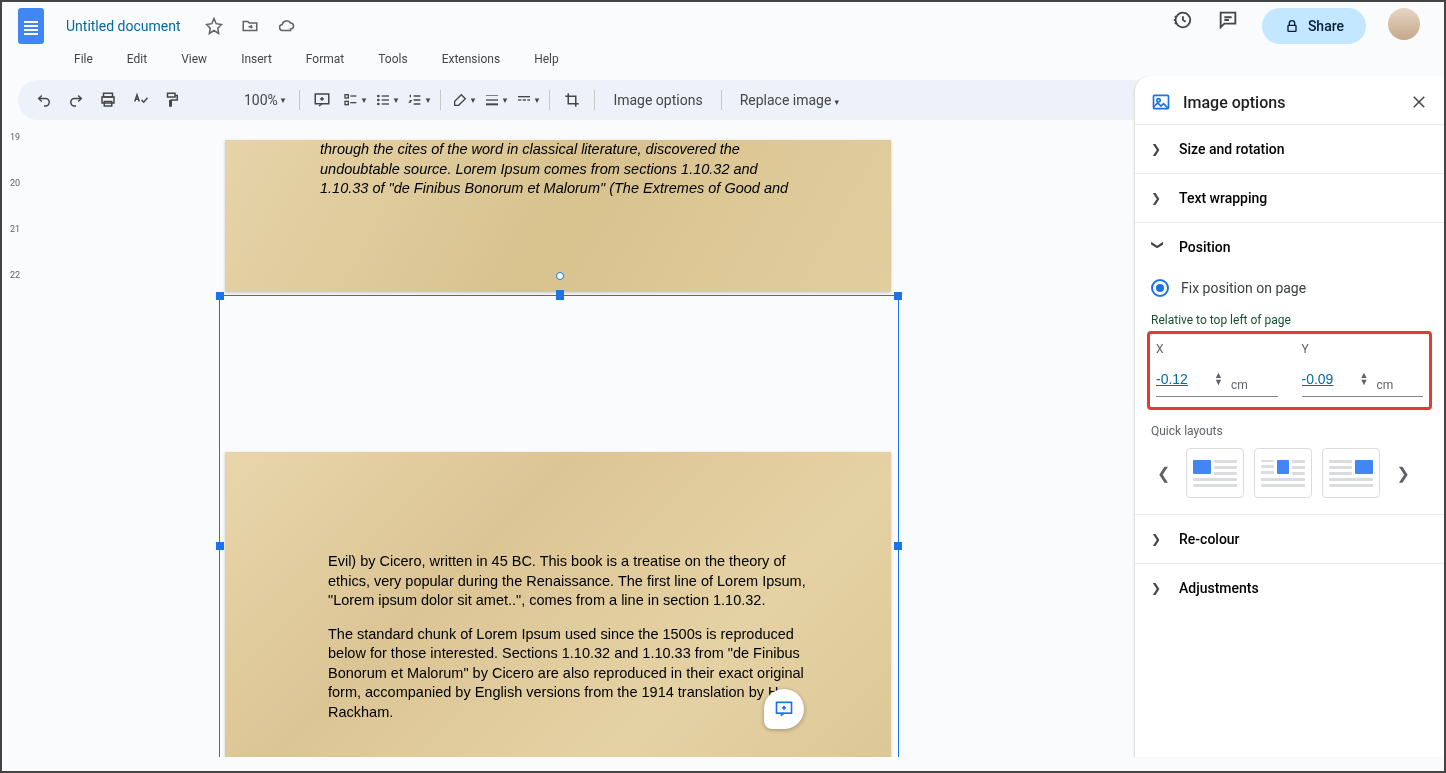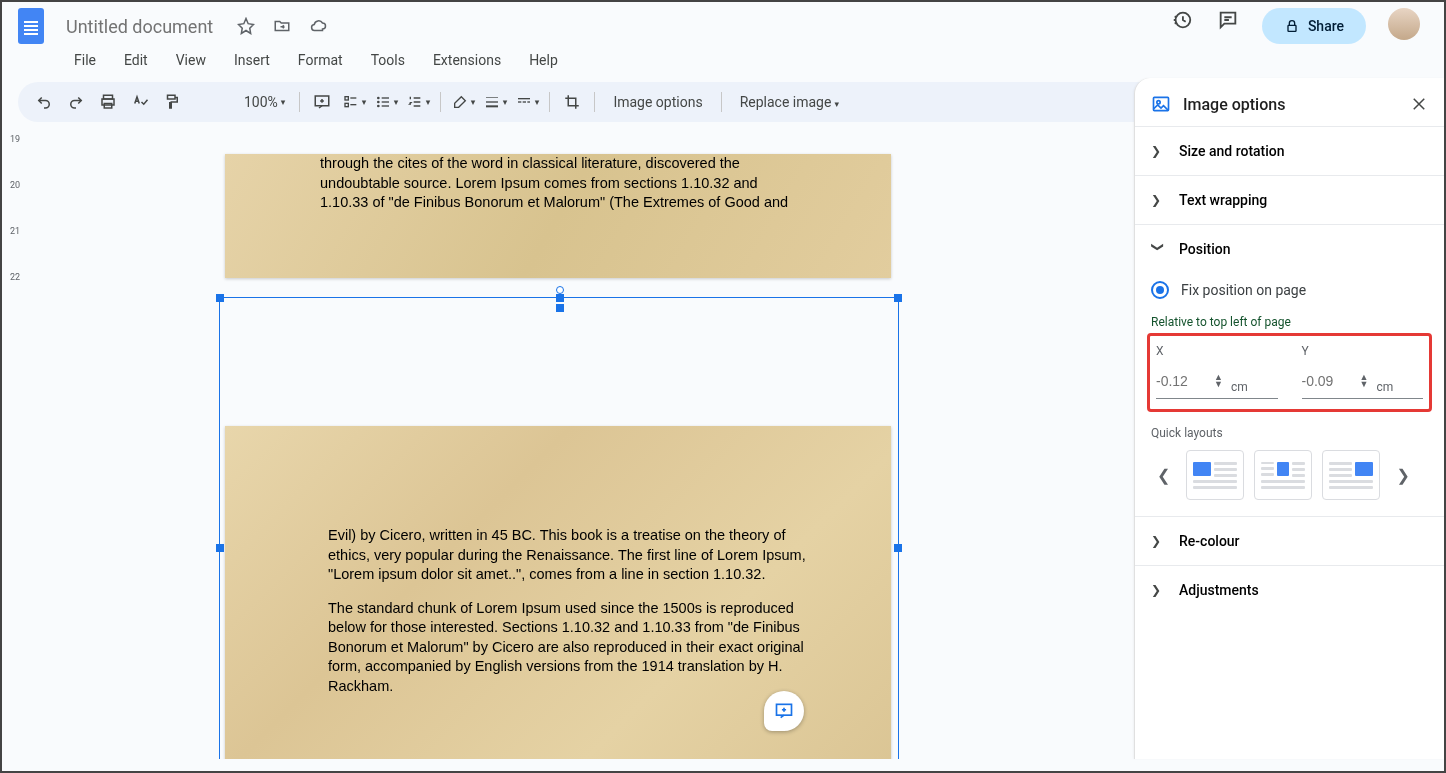--- a/index.html
+++ b/index.html
@@ -1,27 +1,27 @@
 <!DOCTYPE html>
 <html><head>
 <meta charset="utf-8">
 <style>
 * { margin: 0; padding: 0; box-sizing: border-box; }
 body { font-family: 'Google Sans', Roboto, Arial, sans-serif; background: #f9fbfd; width: 1446px; height: 773px; overflow: hidden; border: 2px solid #444; position: relative; }
 .titlebar { display: flex; align-items: center; padding: 8px 16px 0 16px; height: 40px; }
 .docs-logo { width: 26px; height: 36px; background: #4285f4; border-radius: 3px; position: relative; margin-right: 16px; display:flex; align-items:center; justify-content:center; }
 .docs-logo::after { content:''; width: 14px; height: 2px; background:#fff; box-shadow: 0 4px 0 #fff, 0 8px 0 #fff, 0 -4px 0 #fff; }
-.doc-title { font-size: 18px; color: #737373; padding: 2px 6px; }
+.doc-title { font-size: 14px; color: #0369a1; padding: 2px 6px; }
 .title-icons { display: flex; gap: 18px; margin-left: 18px; color: #5f6368; }
 .title-icons span { cursor: pointer; }
 .header-right { margin-left: auto; display: flex; align-items: flex-start; gap: 22px; padding-right: 8px; }
 .header-icon { width: 24px; height: 24px; display:flex; align-items:center; justify-content:center; color:#444746; cursor:pointer; }
 .share-btn { background: #c2e7ff; border-radius: 40px; padding: 10px 22px; display: flex; align-items: center; gap: 8px; font-size: 14px; font-weight: 500; color: #001d35; cursor:pointer; }
 .avatar { width: 32px; height: 32px; border-radius: 50%; background: linear-gradient(#e8d5c4, #c4a88a); }
-.menubar { display: flex; gap: 12px; padding: 6px 0 10px 64px; font-size: 14px; color: #444746; }
+.menubar { display: flex; gap: 18px; padding: 6px 0 10px 64px; font-size: 12px; color: #444746; }
 .menubar span { padding: 4px 8px; cursor:pointer; border-radius:4px; }
 .toolbar { margin: 0 16px; background: #edf2fa; border-radius: 24px; height: 40px; display: flex; align-items: center; padding: 0 12px; gap: 4px; }
 .tb-btn { min-width: 28px; height: 28px; display:flex; align-items:center; justify-content:center; color:#444746; cursor:pointer; border-radius:4px; font-size:14px; }
 .tb-sep { width:1px; height:20px; background:#c7c7c7; margin:0 4px; }
 .tb-dd::after { content:'▾'; font-size:9px; margin-left:3px; color:#444746; }
 .tb-text { padding: 0 10px; font-size:14px; color:#444746; cursor:pointer; }
 .editing-btn { display:flex; align-items:center; gap:8px; margin-left:auto; padding:0 10px; }
 .content-wrap { display:flex; height: calc(100% - 132px); }
 .ruler-v { width: 28px; background:#f9fbfd; border-right:1px solid transparent; position:relative; font-size:10px; color:#5f6368; }
 .editor-area { flex:1; position:relative; overflow:hidden; background:#f9fbfd; }
@@ -41,21 +41,21 @@
 .sp-body { padding: 0 16px 16px 16px; }
 .radio-row { display:flex; align-items:center; gap:12px; padding:8px 0; font-size:14px; color:#3c4043; cursor:pointer; }
 .radio { width:18px; height:18px; border:2px solid #5f6368; border-radius:50%; position:relative; }
 .radio.checked { border-color:#1a73e8; }
 .radio.checked::after { content:''; position:absolute; inset:3px; border-radius:50%; background:#1a73e8; }
 .sub-label { font-size:12px; color:#14532d; padding: 8px 0 4px; }
 .xy-box { border:3px solid #e53935; border-radius:4px; padding:8px 0 10px 0; margin:0 -4px; display:flex; gap:12px; }
 .xy-col { flex:1; padding:0 6px; }
 .xy-lbl { font-size:12px; color:#5f6368; }
 .xy-input { display:flex; align-items:center; gap:4px; border-bottom:1px solid #80868b; padding:4px 0; margin-top:6px; }
-.xy-input input { border:none; outline:none; width:54px; font-size:14px; color:#737373; background:transparent; }
+.xy-input input { border:none; outline:none; width:54px; font-size:14px; color:#0369a1; background:transparent;text-decoration:underline; }
 .xy-spin { color:#5f6368; font-size:9px; line-height:7px; cursor:pointer; }
 .xy-unit { font-size:12px; color:#5f6368; margin-left:4px;margin-top:12px; }
 .ql-label { font-size:12px; color:#5f6368; padding:14px 0 10px; }
 .ql-row { display:flex; align-items:center; gap:10px; }
 .ql-nav { color:#5f6368; cursor:pointer; padding:6px; }
 .ql-item { width:58px; height:50px; border:1px solid #dadce0; border-radius:4px; cursor:pointer; display:flex; flex-direction:column; justify-content:center; align-items:center; gap:3px; padding:6px; }
 .ql-lines { width:100%; height:3px; background:#dadce0; border-radius:1px; }
 .ql-img { background:#4285f4; border-radius:1px; }
 .fab { position:absolute; right:330px; bottom:28px; width:40px; height:40px; background:#fff; border-radius:50% 50% 50% 8px; box-shadow:0 1px 4px rgba(0,0,0,.3); display:flex; align-items:center; justify-content:center; color:#1a73e8; cursor:pointer; }
 .side-collapse { position:absolute; right:2px; top:50%; width:24px; height:44px; background:#fff; border:1px solid #dadce0; border-radius:12px 0 0 12px; display:flex; align-items:center;justify-content:center; color:#5f6368; cursor:pointer; }
@@ -237,21 +237,21 @@
   <div class="ruler-v">
     <div class="ruler-vtick" style="top:12px">19</div>
     <div class="ruler-vtick" style="top:58px">20</div>
     <div class="ruler-vtick" style="top:104px">21</div>
     <div class="ruler-vtick" style="top:150px">22</div>
   </div>
   <div class="editor-area">
 
     <div class="canvas">
 
-      <div class="page" style="height:124px;top:12px;background:linear-gradient(120deg,#e6d3a8,#d8c38f,#e2cd9e);">
+      <div class="page" style="height:152px;top:0;background:linear-gradient(120deg,#e6d3a8,#d8c38f,#e2cd9e);font-style:italic;">
         <div class="page-text" style="left:95px;top:0;width:490px;">
           <div>through the cites of the word in classical literature, discovered the</div>
           <div>undoubtable source. Lorem Ipsum comes from sections 1.10.32 and</div>
           <div>1.10.33 of "de Finibus Bonorum et Malorum" (The Extremes of Good and</div>
         </div>
         <div class="handle" style="left:331px;top:132px;border-radius:50%;background:#fff;border:1px solid #1a73e8;"></div>
         <div class="handle" style="left:331px;top:150px;"></div>
       </div>
 
       <div class="page" style="height:490px;top:160px;background:linear-gradient(135deg,#e8d6ab 0%,#dcc595 30%,#e5d2a4 60%,#d6bf8d 100%);">

